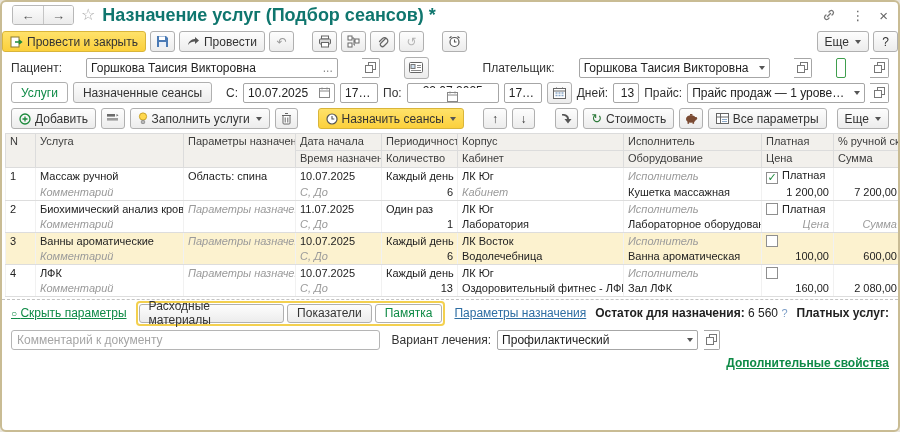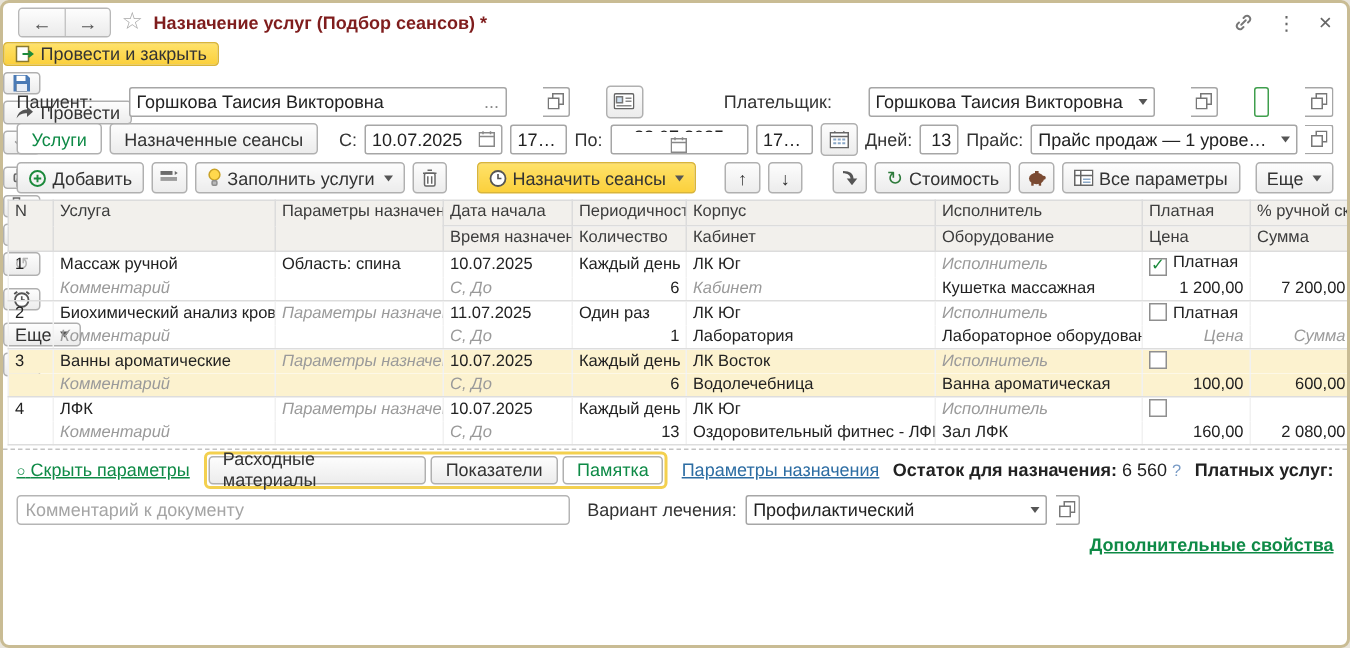--- a/index.html
+++ b/index.html
@@ -21,26 +21,26 @@
   .ph { color:#9a9a9a; font-style:italic; }
   svg { display:block; }
 
   
   .titlebar { height:26px; display:flex; align-items:center; gap:7px; padding:0 10px; }
   .navgrp { display:flex; border:1px solid #b8b8b8; border-radius:3px; overflow:hidden; }
   .navbtn { width:30px; height:18px; display:flex; align-items:center; justify-content:center;
             background:linear-gradient(#fdfdfd,#ebebeb); color:#555; font-size:13px; }
   .navbtn + .navbtn { border-left:1px solid #c5c5c5; }
   .star { color:#a8a8a8; font-size:16px; line-height:1; }
-  .title { font-size:12px; font-weight:bold; color:#7f1d1d; }
+  .title { font-size:18px; font-weight:bold; color:#0f766e; }
   .tb-spacer { flex:1; }
   .winicon { color:#666; font-size:13px; margin-left:8px; }
 
   
-  .toolbar { height:27px; display:flex; align-items:flex-start; gap:4px; padding:0 0;flex-direction:column; }
+  .toolbar { height:27px; display:flex; align-items:center; gap:4px; padding:0 0; }
   .gap { width:10px; }
 
   
   .row { display:flex; align-items:center; gap:5px; padding:0 9px; }
   .patient-row { height:25px;gap:24px; }
   .filter-row { height:25px; }
   .combo-green { border-color:#3f9e4d; }
   .tabbtn { height:21px; border:1px solid #b0b0b0; border-radius:3px; background:linear-gradient(#fdfdfd,#ececec);
             display:inline-flex; align-items:center; padding:0 9px; font-size:12px; color:#333; }
   .tabbtn.active { background:#fff; color:#0e8a46;text-align:right; }

